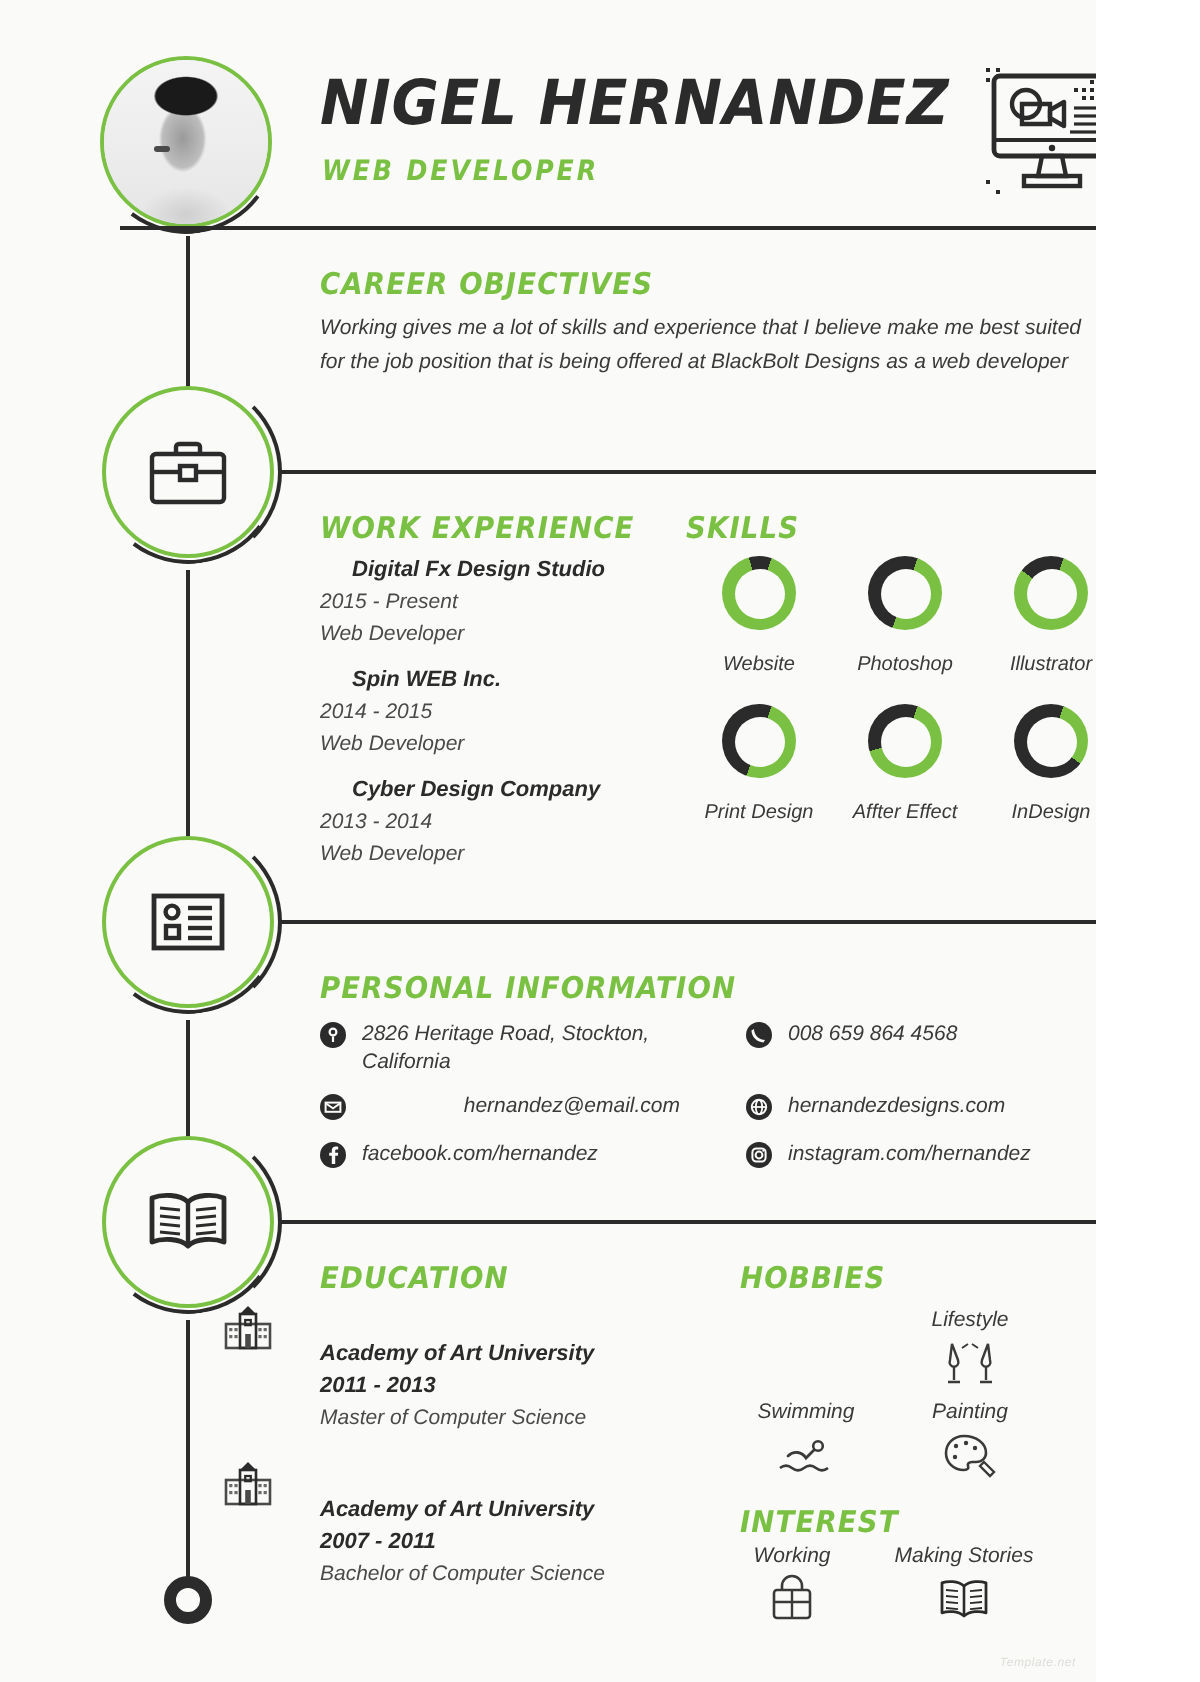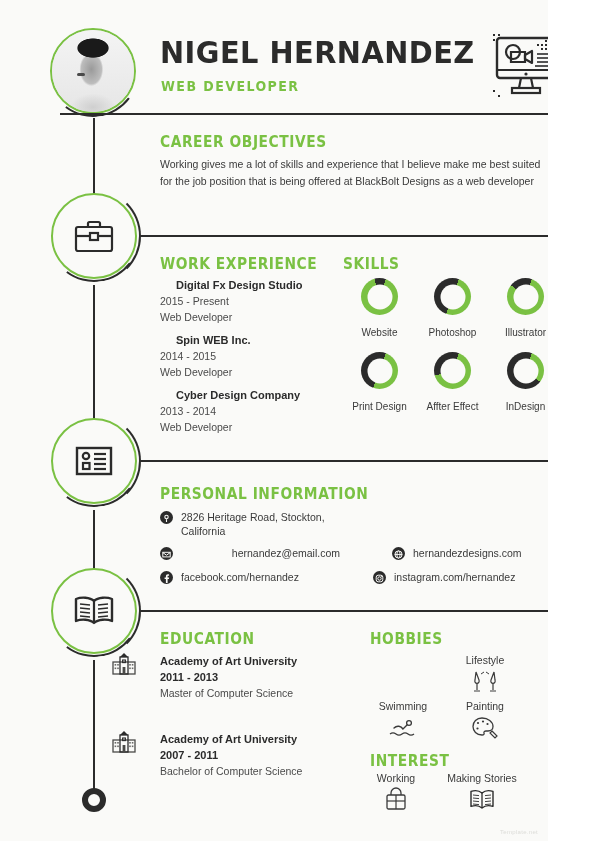--- a/index.html
+++ b/index.html
@@ -10,20 +10,21 @@
     background: #ffffff;
     font-family: "Liberation Sans", sans-serif;
   }
 
   #resume {
     position: relative;
     width: 548px;
     height: 841px;
     background: #fafaf8;
     overflow: hidden;
+    font-style: italic;
   }
 
   
   .spine {
     position: absolute;
     left: 93px;
     width: 2px;
     background: #2b2b2b;
   }
   .node {
@@ -238,21 +239,21 @@
     margin-top: 1px;
   }
   .info-text {
     font-family: "Liberation Sans", sans-serif;
     font-size: 10.5px;
     line-height: 14px;
     color: #3a3a3a;
   }
 
   
-  .edu { position: absolute; left: 160px; }
+  .edu { position: absolute; left: 160px; margin-top: 16px; }
   .edu-school {
     font-family: "Liberation Sans", sans-serif;
     font-size: 11px;
     font-weight: bold;
     color: #2b2b2b;
     line-height: 16px;
   }
   .edu-years {
     font-family: "Liberation Sans", sans-serif;
     font-size: 11px;
@@ -468,31 +469,39 @@
 
   <div class="info-item" style="left:160px;top:510px;width:180px;">
     <span class="info-icon">
       <svg width="13" height="13" viewBox="0 0 13 13">
           <circle cx="6.5" cy="5" r="1.7" fill="none" stroke="#fafaf8" stroke-width="1.1"></circle>
           <path d="M6.5 7.2V10" stroke="#fafaf8" stroke-width="1.1"></path>
         </svg>
     </span>
     <span class="info-text">2826 Heritage Road, Stockton, California</span>
   </div>
+  <div class="info-item" style="left:373px;top:510px;width:180px;">
+    <span class="info-icon">
+      <svg width="13" height="13" viewBox="0 0 13 13">
+          <path d="M4 3.5c0 3 2.5 5.5 5.5 5.5l-.8 1.3C5.3 10 3 7.7 2.7 4.3z" fill="#fafaf8"></path>
+        </svg>
+    </span>
+    <span class="info-text">008 659 864 4568</span>
+  </div>
 
   <div class="info-item" style="left:160px;top:546px;width:180px;justify-content:space-between;">
     <span class="info-icon">
       <svg width="13" height="13" viewBox="0 0 13 13">
           <rect x="2.8" y="4.3" width="7.4" height="4.6" fill="none" stroke="#fafaf8" stroke-width="1"></rect>
           <path d="M2.8 4.6l3.7 2.6 3.7-2.6" fill="none" stroke="#fafaf8" stroke-width="1"></path>
         </svg>
     </span>
     <span class="info-text">hernandez@email.com</span>
   </div>
-  <div class="info-item" style="left:392px;top:546px;width:180px;text-align:center;">
+  <div class="info-item" style="left:373px;top:546px;width:180px;text-align:center;">
     <span class="info-icon">
       <svg width="13" height="13" viewBox="0 0 13 13">
           <circle cx="6.5" cy="6.5" r="3.6" fill="none" stroke="#fafaf8" stroke-width="1"></circle>
           <ellipse cx="6.5" cy="6.5" rx="1.6" ry="3.6" fill="none" stroke="#fafaf8" stroke-width="0.9"></ellipse>
           <line x1="2.9" y1="6.5" x2="10.1" y2="6.5" stroke="#fafaf8" stroke-width="0.9"></line>
         </svg>
     </span>
     <span class="info-text">hernandezdesigns.com</span>
   </div>
 

